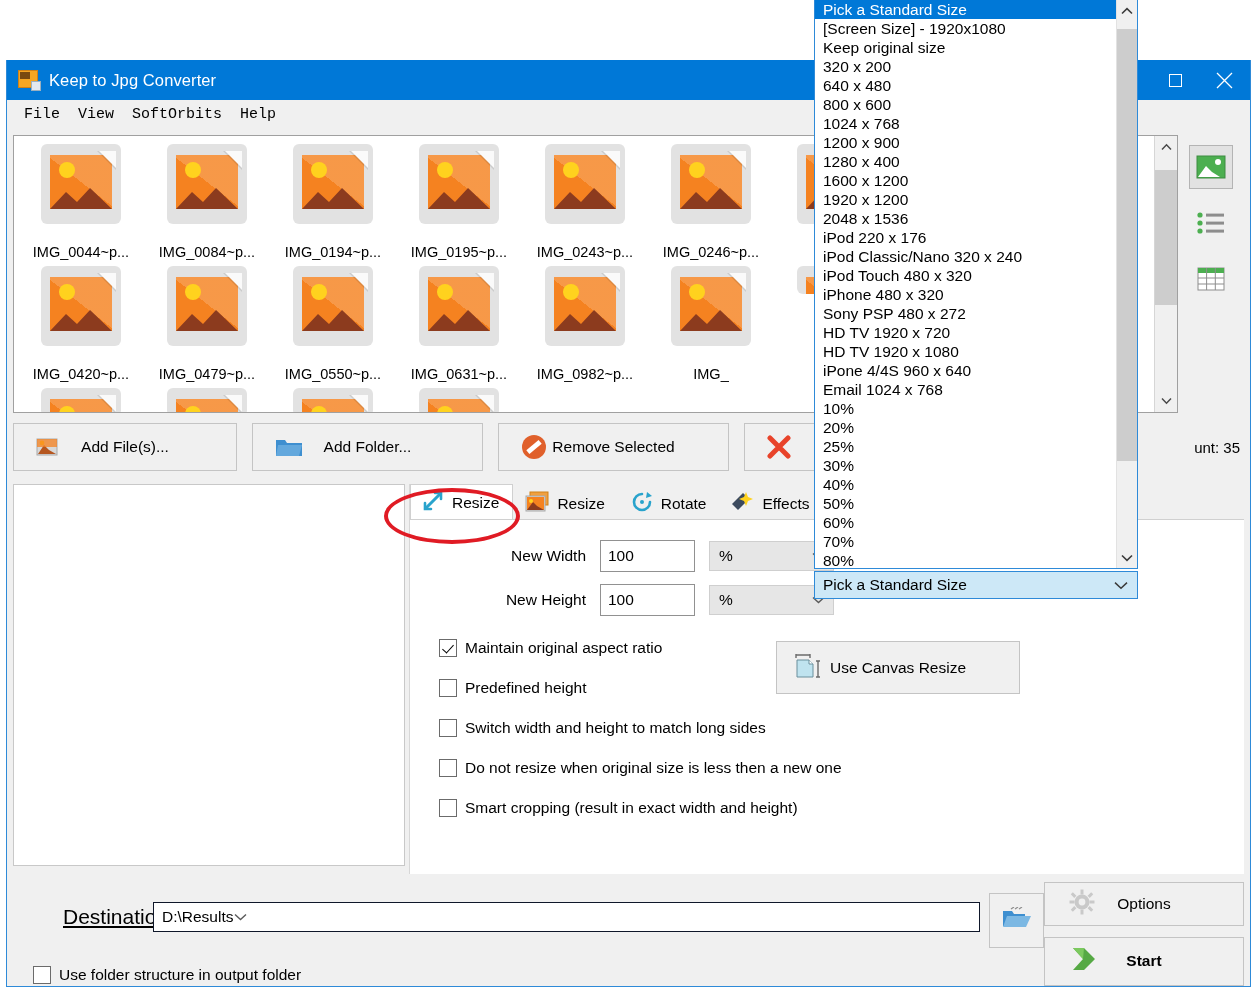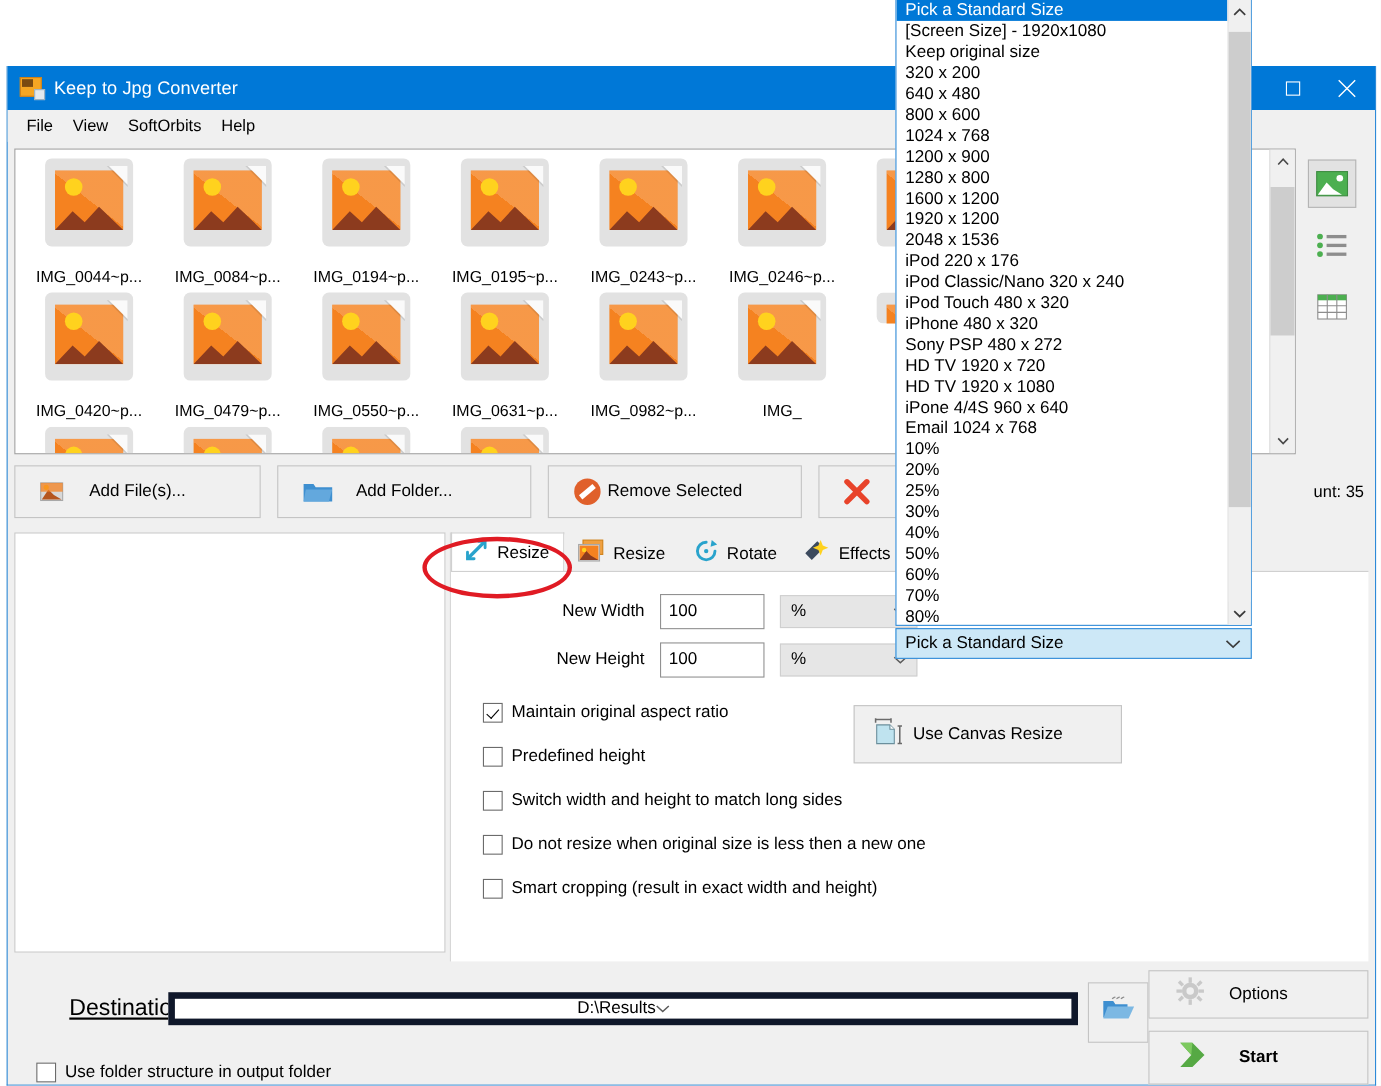--- a/index.html
+++ b/index.html
@@ -57,20 +57,21 @@
   .win-btn.minimize .glyph { width: 13px; height: 1px; background: #fff; display:block; }
   .win-btn.maximize .glyph { width: 13px; height: 13px; border: 1.4px solid #fff; display:block;}
   .win-btn.close { width: 52px; }
   .win-btn.close svg { display: block; }
 
   
   .menubar {
     height: 29px; background: #f0f0f0; display: flex; align-items: center;
     padding-left: 8px; flex: 0 0 29px;
     border-bottom: 0;
+    font-family: Liberation Mono, monospace;
   }
   .menu-item {
     font-size: 15px; color: #000; padding: 2px 9px; white-space: nowrap;
   }
 
   
   .list-area {
     margin: 6px 6px 0 6px;
     display: flex;
     flex: 0 0 278px;
@@ -247,22 +248,22 @@
 
   
   .bottom-bar {
     flex: 0 0 112px; height: 112px; display: flex; padding: 0 6px 0 6px;
     position: relative;
   }
   .bottom-left { flex: 1 1 auto; padding-top: 11px; min-width: 0; }
   .dest-row { display: flex; align-items: center; }
   .dest-label { font-size: 21px; color: #000; width: 140px; padding-left: 50px; text-decoration: underline; }
   .dest-combo {
-    flex: 1 1 auto; height: 30px; background: #fff; border: 6px solid #0f172a;
-    display: flex; align-items: center; justify-content: center;
+    flex: 1 1 auto; height: 30px; background: #fff; border: 1px solid #0f172a;
+    display: flex; align-items: center; justify-content: flex-start;
     padding: 0 7px 0 8px; font-size: 15.5px; color: #000; max-width: 849px;
   }
   .folder-btn {
     width: 55px; height: 55px; margin-left: 9px; margin-top: 8px;
     background: #f0f0f0; border: 1px solid #c4c4c4;
     display: flex; align-items: center; justify-content: center;
   }
   .usefolder-row { display: flex; align-items: center; margin: 18px 0 0 20px; }
   .bottom-right {
     width: 200px; flex: 0 0 200px; padding-top: 8px;
@@ -898,21 +899,21 @@
   <div class="dd-overlay">
     <div class="dd-list">
       <div class="dd-item selected">Pick a Standard Size</div>
       <div class="dd-item">[Screen Size] - 1920x1080</div>
       <div class="dd-item">Keep original size</div>
       <div class="dd-item">320 x 200</div>
       <div class="dd-item">640 x 480</div>
       <div class="dd-item">800 x 600</div>
       <div class="dd-item">1024 x 768</div>
       <div class="dd-item">1200 x 900</div>
-      <div class="dd-item">1280 x 800</div>
+      <div class="dd-item">1280 x 400</div>
       <div class="dd-item">1600 x 1200</div>
       <div class="dd-item">1920 x 1200</div>
       <div class="dd-item">2048 x 1536</div>
       <div class="dd-item">iPod 220 x 176</div>
       <div class="dd-item">iPod Classic/Nano 320 x 240</div>
       <div class="dd-item">iPod Touch 480 x 320</div>
       <div class="dd-item">iPhone 480 x 320</div>
       <div class="dd-item">Sony PSP 480 x 272</div>
       <div class="dd-item">HD TV 1920 x 720</div>
       <div class="dd-item">HD TV 1920 x 1080</div>

